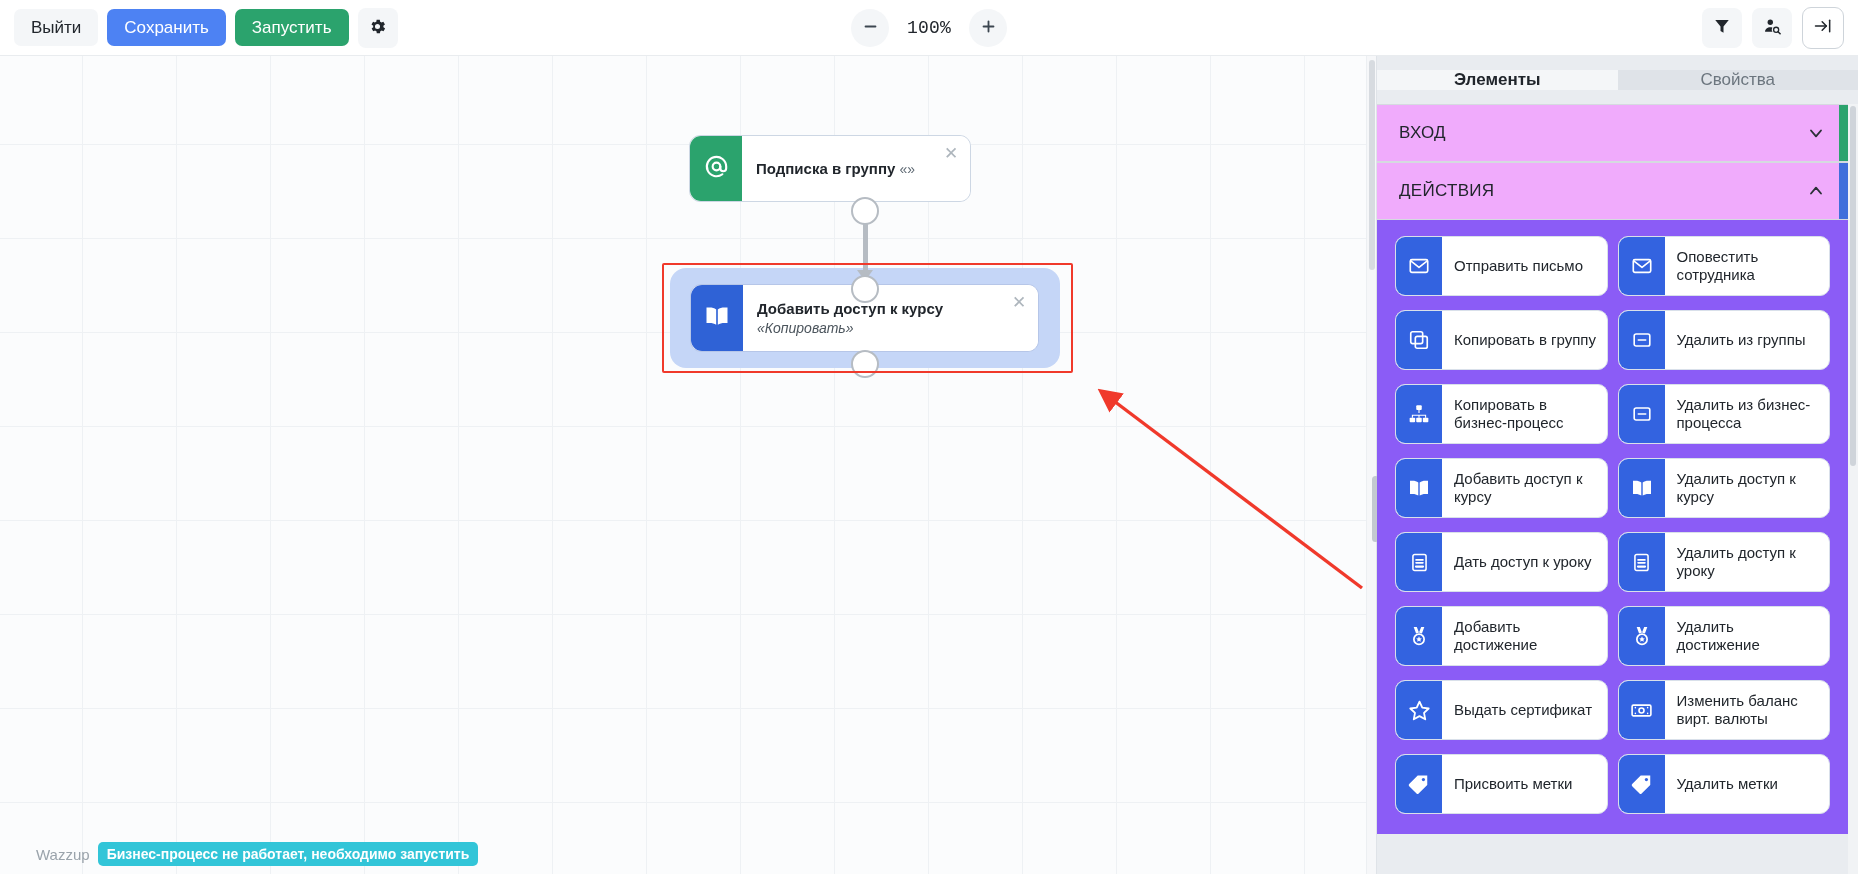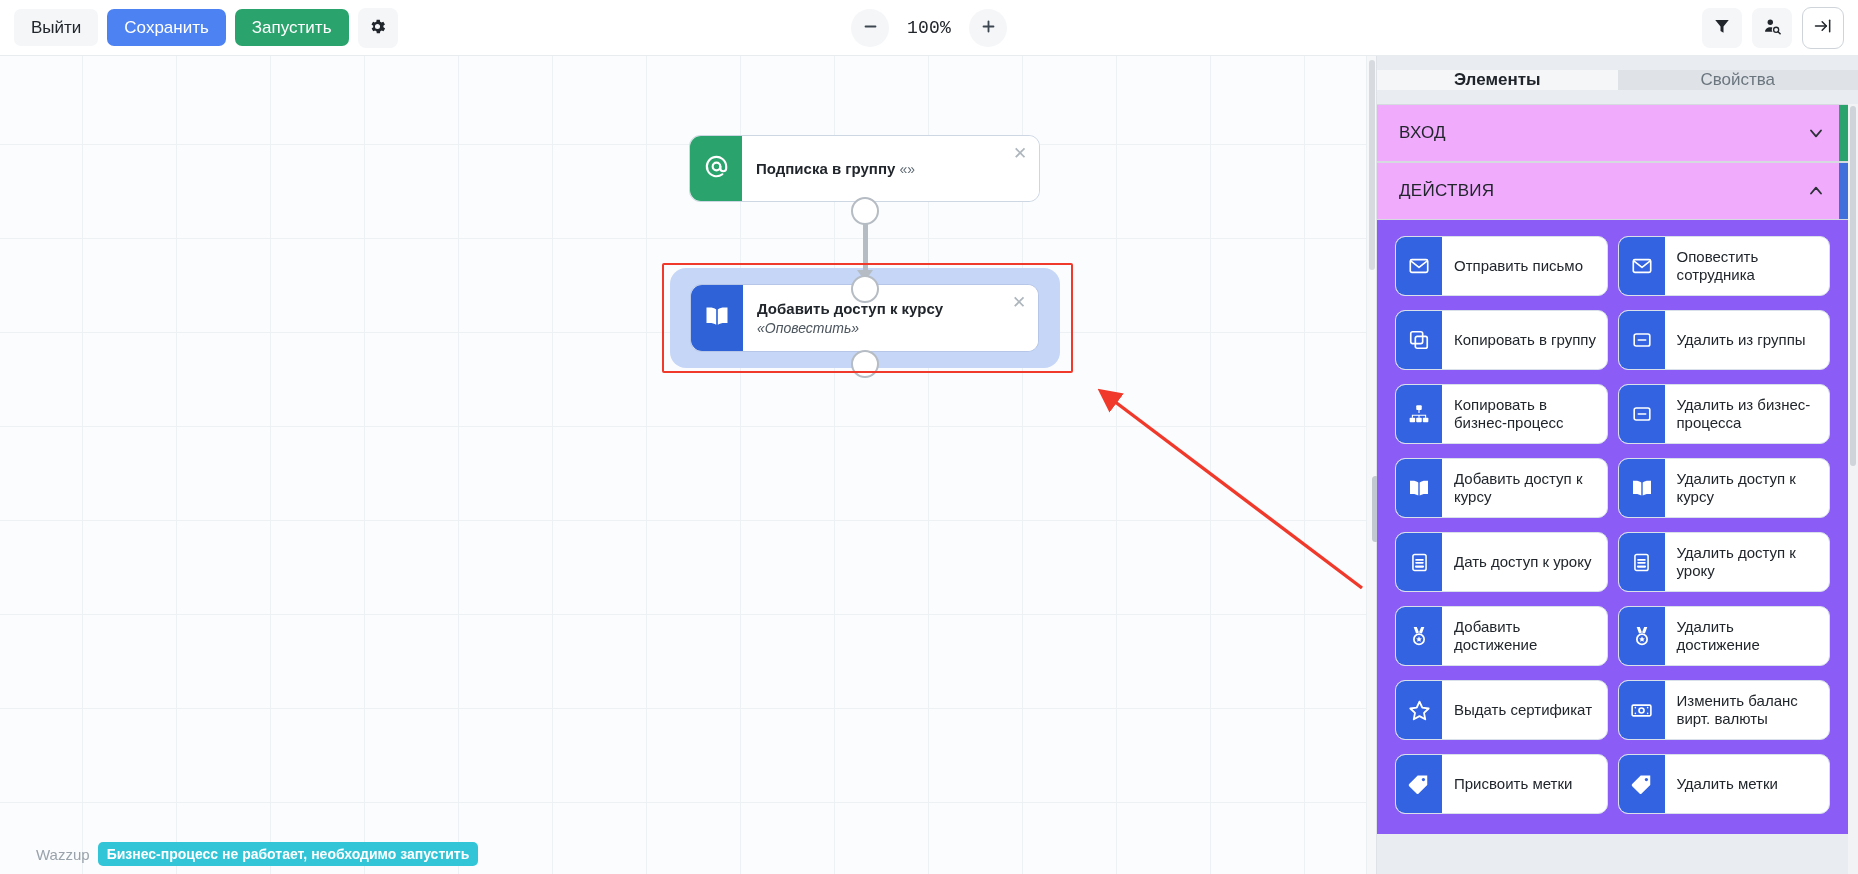--- a/index.html
+++ b/index.html
@@ -183,21 +183,21 @@
     width: 18px; height: 18px;
     color: #aeb6bd;
     cursor: pointer;
     display: flex; align-items: center; justify-content: center;
     font-size: 17px;
     line-height: 1;
   }
 
   #node-trigger {
     left: 689px; top: 79px;
-    width: 351px; height: 67px;
+    width: 282px; height: 67px;
     border: 1px solid #cdd7e4;
     justify-content: flex-end;
   }
   #node-trigger .node-badge { background: #2ba36d; }
 
   #node-action {
     left: 690px; top: 228px;
     width: 349px; height: 68px;
     border: 1px solid #b6c6e8;
   }
@@ -498,21 +498,21 @@
         <div class="node-inner">
           <div class="node-badge">
             <span>
               <svg width="28" height="28" viewBox="0 0 24 24" fill="currentColor" aria-hidden="true">
                 <path d="M11.3 6.4C9.8 5.3 7.9 4.8 5.6 4.8H3v13.2h2.6c2.3 0 4.2.5 5.7 1.6zM12.7 6.4c1.5-1.1 3.4-1.6 5.7-1.6H21v13.2h-2.6c-2.3 0-4.2.5-5.7 1.6z"></path>
               </svg>
             </span>
           </div>
           <div class="node-body">
             <div class="node-title">Добавить доступ к курсу</div>
-            <div class="node-sub">«Оповестить»</div>
+            <div class="node-sub">«Копировать»</div>
             <div class="node-close">✕</div>
           </div>
         </div>
       </div>
 
       <div class="port" id="port-trigger-out"></div>
       <div class="port" id="port-action-in"></div>
       <div class="port" id="port-action-out"></div>
 
       <div class="annot-rect" id="annot-node"></div>

